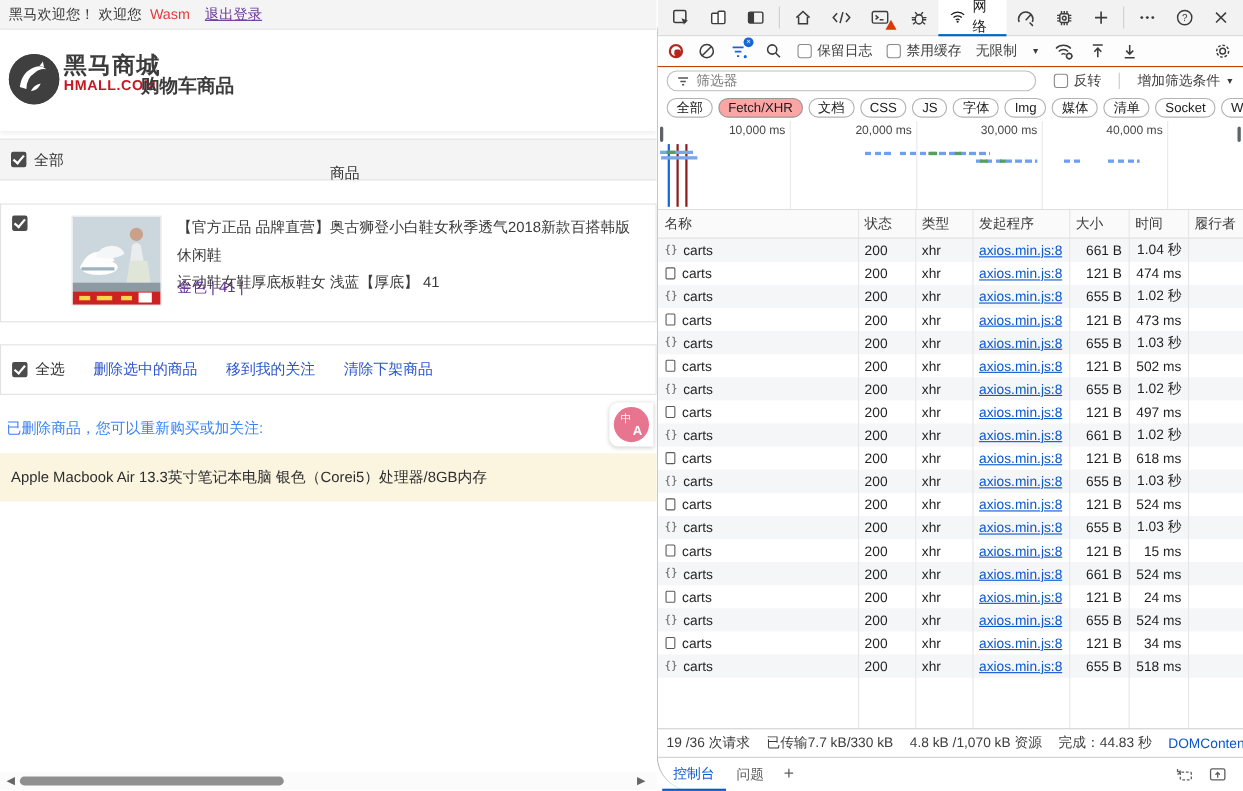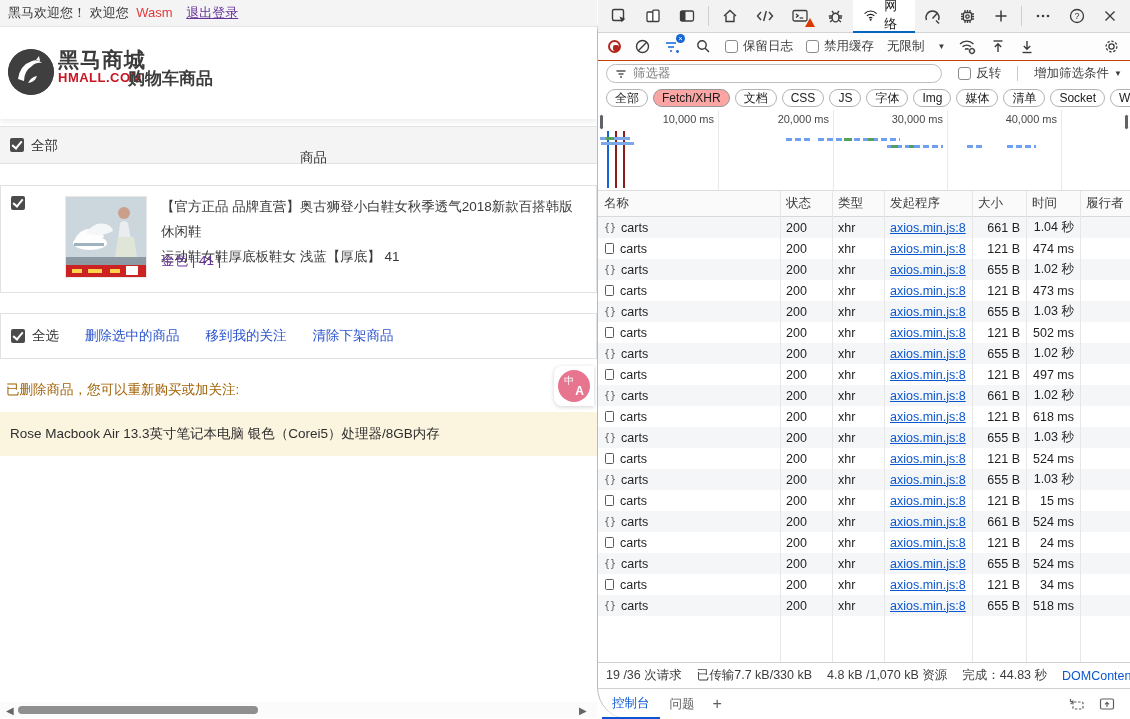--- a/index.html
+++ b/index.html
@@ -37,21 +37,21 @@
   .pimg{position:absolute;left:64px;top:10px;width:80px;height:80px;border:1px solid #e8e8e8;}
   .ptitle{position:absolute;left:160px;top:8px;width:416px;font-size:13.5px;line-height:25px;color:#3a3a3a;}
   .popts{position:absolute;left:160px;top:66px;font-size:13.5px;color:#663399;}
   .popts a{color:#663399;text-decoration:none;cursor:pointer;}
 
   .actions-card{margin-top:20px;border:1px solid #e2e2e2;height:44px;display:flex;
                 align-items:center;gap:26px;padding-left:10px;font-size:13.5px;}
   .actions-card .sel{display:flex;align-items:center;gap:7px;}
   .actions-card a{color:#2a53cd;text-decoration:none;cursor:pointer;}
 
-  .deleted-note{margin-top:22px;padding-left:6px;font-size:13.5px;color:#a16207;}
+  .deleted-note{margin-top:22px;padding-left:6px;font-size:13.5px;color:#3b82f6;}
   .deleted-bar{margin-top:13px;height:44px;background:#fbf5e0;line-height:44px;
                padding-left:10px;font-size:13.5px;color:#2e2e2e;}
 
   .translate{position:absolute;right:3px;top:366px;width:40px;height:40px;background:#fff;
              border-radius:8px 0 0 8px;box-shadow:0 1px 4px rgba(0,0,0,.18);display:flex;
              align-items:center;justify-content:center;cursor:pointer;}
   .translate .ball{width:32px;height:32px;border-radius:50%;background:#e8758f;position:relative;color:#fff;}
   .translate .zh{position:absolute;left:6px;top:4px;font-size:10px;}
   .translate .en{position:absolute;right:6px;bottom:4px;font-size:12px;font-weight:bold;}
 
@@ -207,21 +207,21 @@
         <span>全选</span>
       </span>
       <span id="cart-actions" style="display:flex;gap:26px;">
           <a>删除选中的商品</a>
           <a>移到我的关注</a>
           <a>清除下架商品</a>
         </span>
     </div>
 
     <div class="deleted-note">已删除商品，您可以重新购买或加关注:</div>
-    <div class="deleted-bar">Rose Macbook Air 13.3英寸笔记本电脑 银色（Corei5）处理器/8GB内存</div>
+    <div class="deleted-bar">Apple Macbook Air 13.3英寸笔记本电脑 银色（Corei5）处理器/8GB内存</div>
 
     <div class="translate">
       <span class="ball">
         <span class="zh">中</span>
         <span class="en">A</span>
       </span>
     </div>
 
     <div class="hscroll">
       <span class="hs-arrow" style="left:6px;">◀</span>

